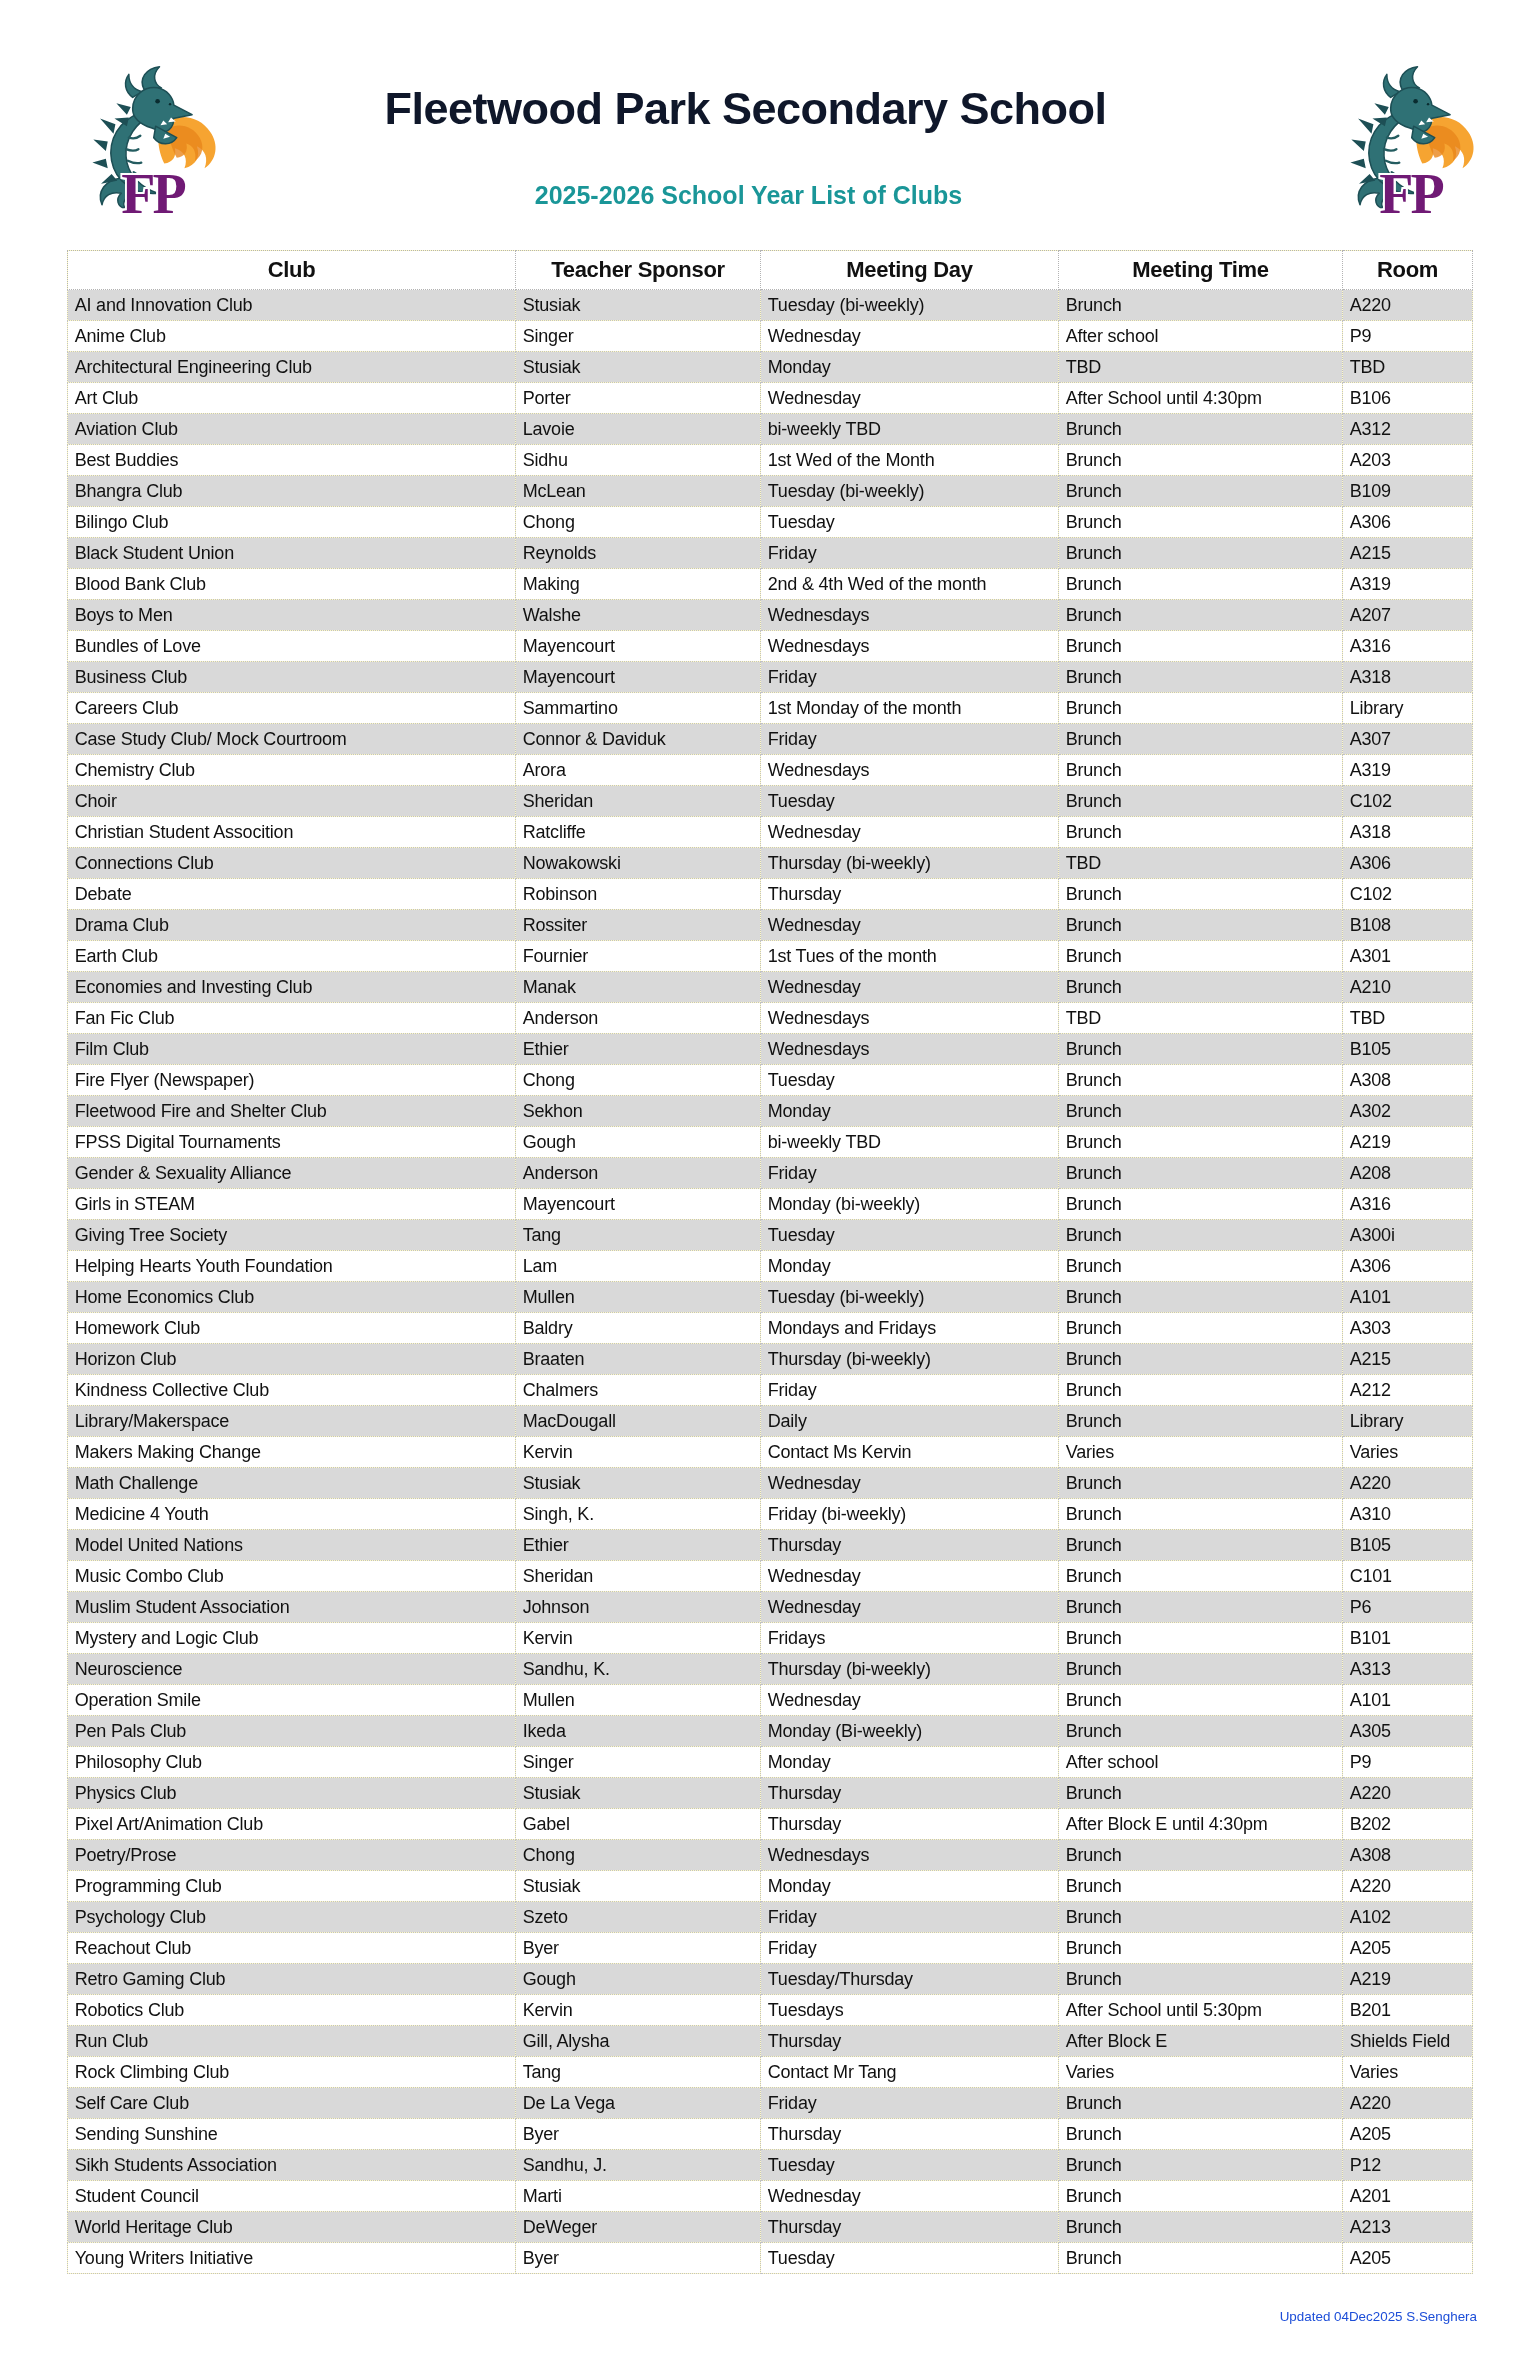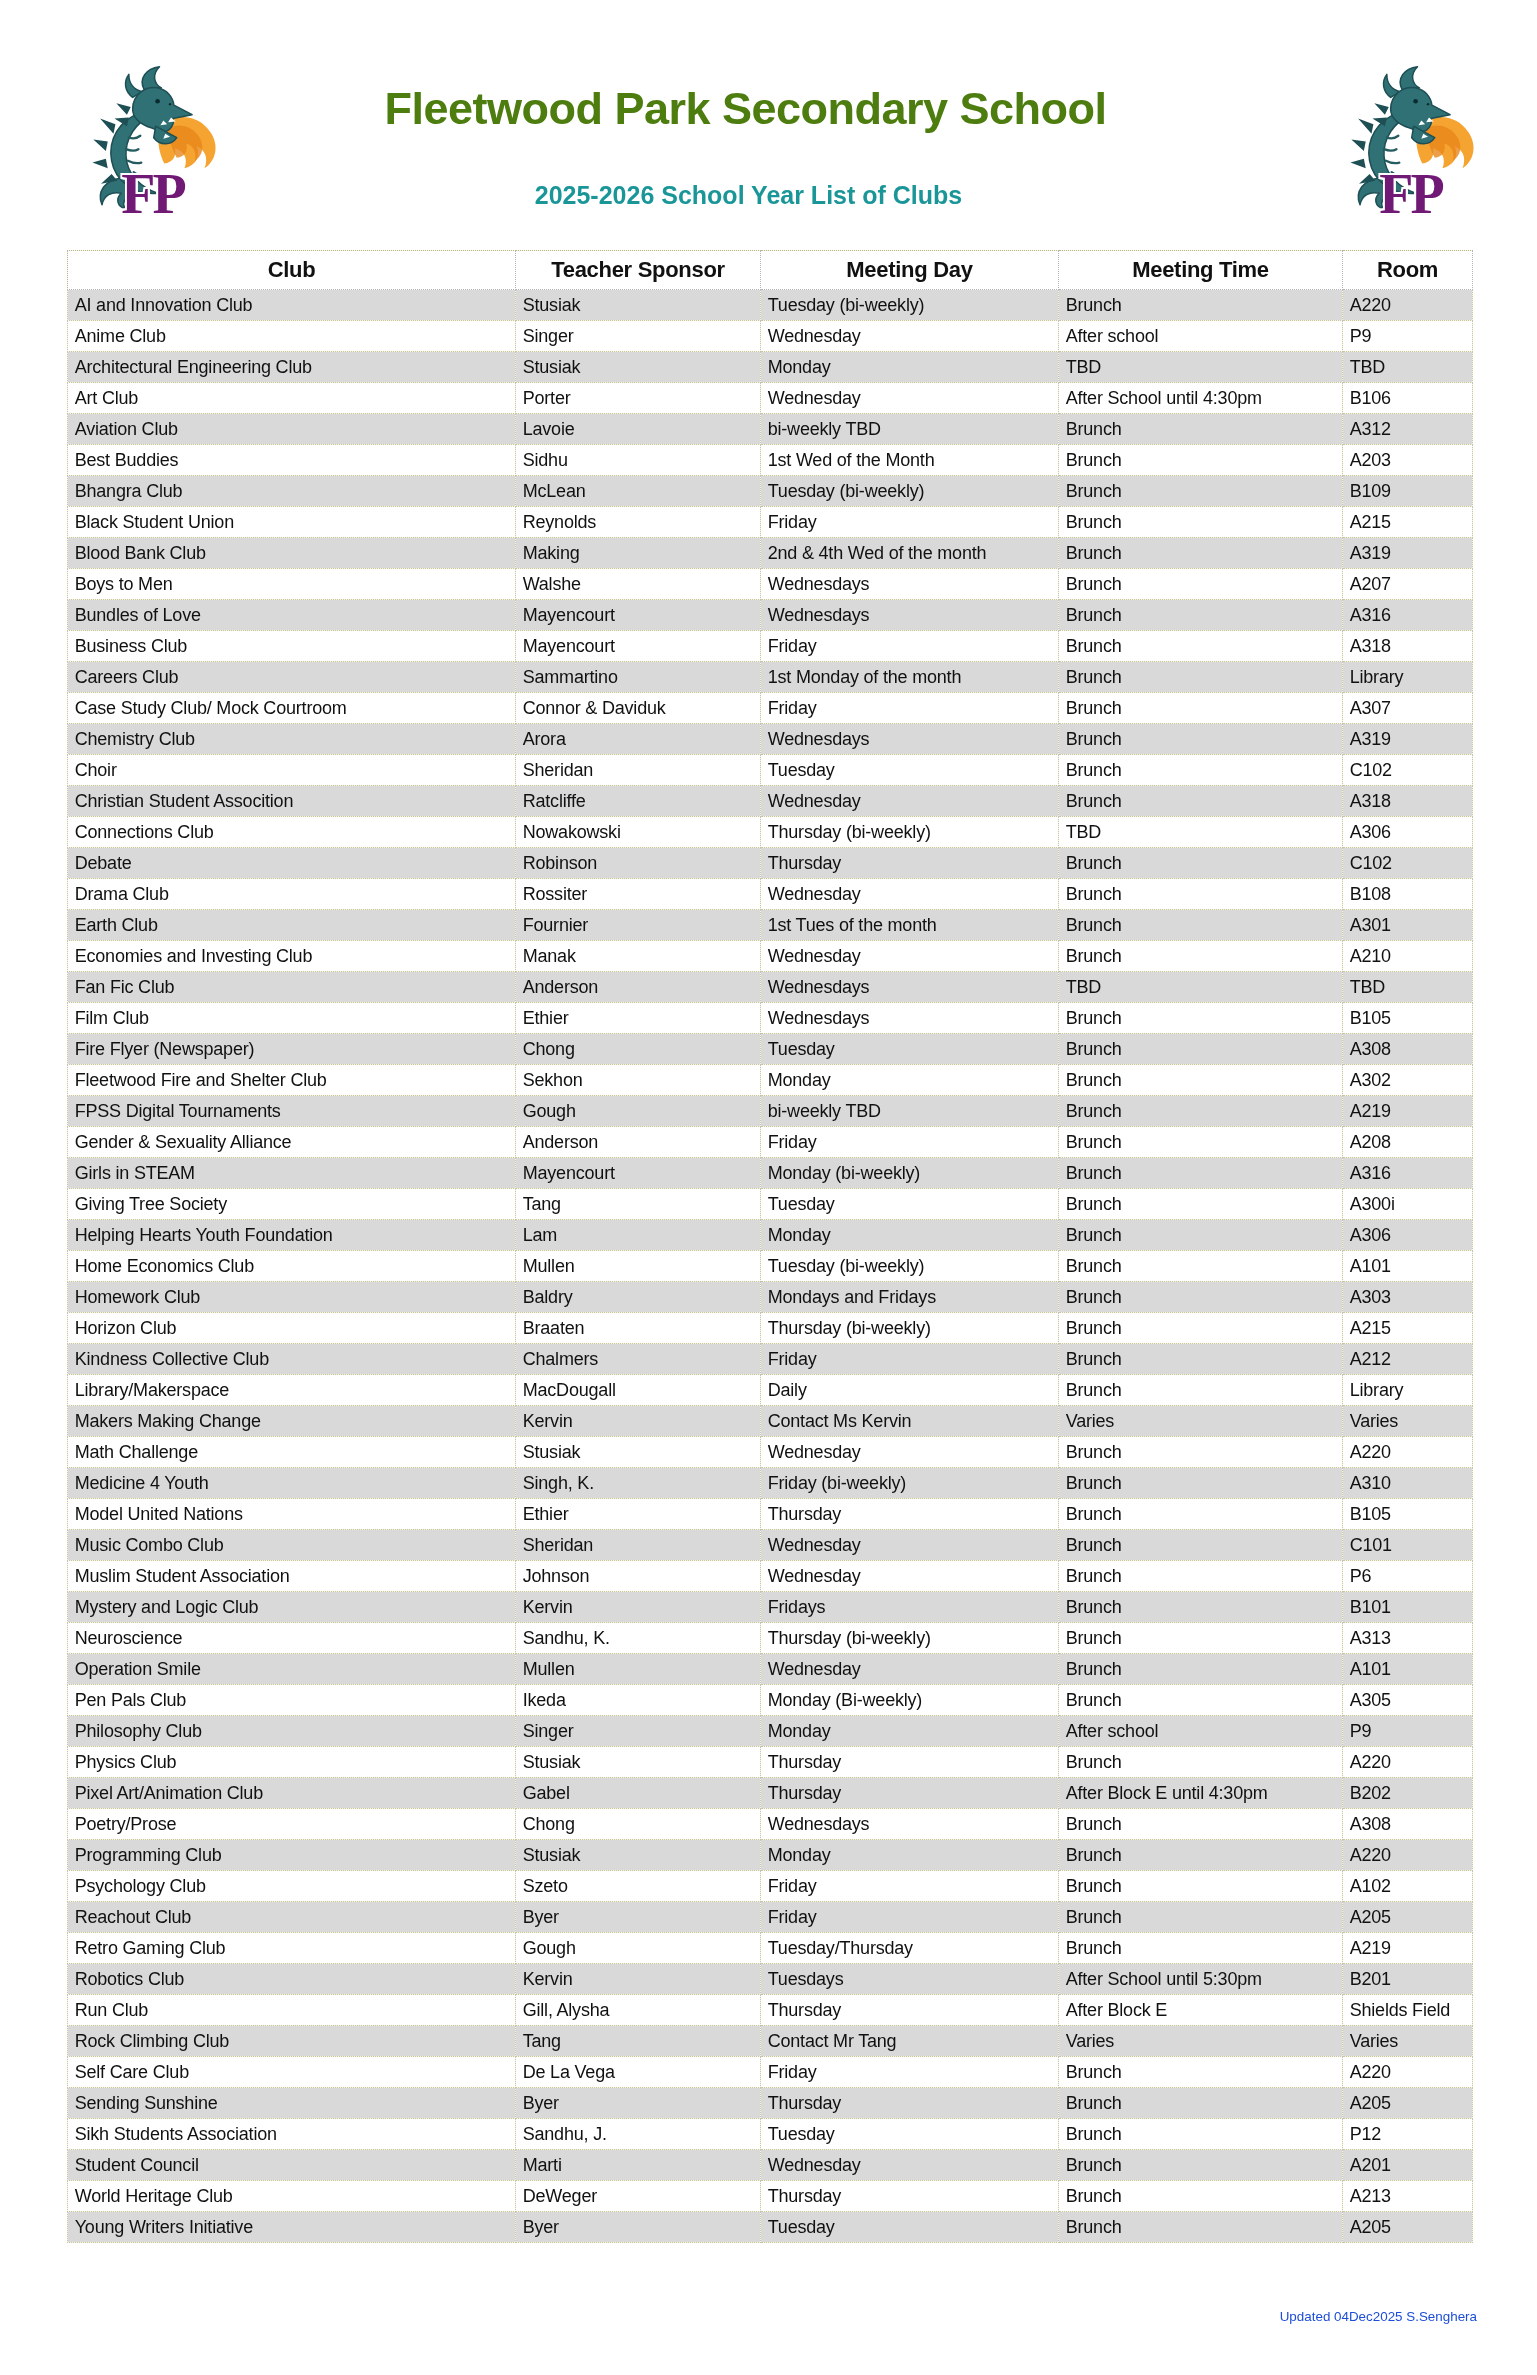--- a/index.html
+++ b/index.html
@@ -20,21 +20,21 @@
     position:absolute; left:53%; bottom:0; transform:translateX(-50%);
     font-family:"Liberation Serif", serif;
     font-weight:700; font-size:56px; line-height:1;
     color:#701a75; letter-spacing:-2.9px;
     text-shadow: 1.9px 0 0 #fff, -1.9px 0 0 #fff, 0 1.9px 0 #fff, 0 -1.9px 0 #fff,
                  1.9px 1.9px 0 #fff, -1.9px -1.9px 0 #fff, 1.9px -1.9px 0 #fff, -1.9px 1.9px 0 #fff;
   }
   .page-title {
     position:absolute; top:83px; left:0; right:46px;
     margin:0; text-align:center;
-    font-size:45px; font-weight:700; color:#4d7c0f; letter-spacing:-0.5px;
+    font-size:45px; font-weight:700; color:#0f172a; letter-spacing:-0.5px;
   }
   .page-subtitle {
     position:absolute; top:181px; left:6px; right:46px;
     margin:0; text-align:center;
     font-size:25px; font-weight:700; color:#1a9698;
   }
 
   
   table.clubs-table {
     position:absolute; top:250px; left:67px;
@@ -184,20 +184,27 @@
           <td>A203</td>
         </tr>
         <tr>
           <td>Bhangra Club</td>
           <td>McLean</td>
           <td>Tuesday (bi-weekly)</td>
           <td>Brunch</td>
           <td>B109</td>
         </tr>
         <tr>
+          <td>Bilingo Club</td>
+          <td>Chong</td>
+          <td>Tuesday</td>
+          <td>Brunch</td>
+          <td>A306</td>
+        </tr>
+        <tr>
           <td>Black Student Union</td>
           <td>Reynolds</td>
           <td>Friday</td>
           <td>Brunch</td>
           <td>A215</td>
         </tr>
         <tr>
           <td>Blood Bank Club</td>
           <td>Making</td>
           <td>2nd &amp; 4th Wed of the month</td>

